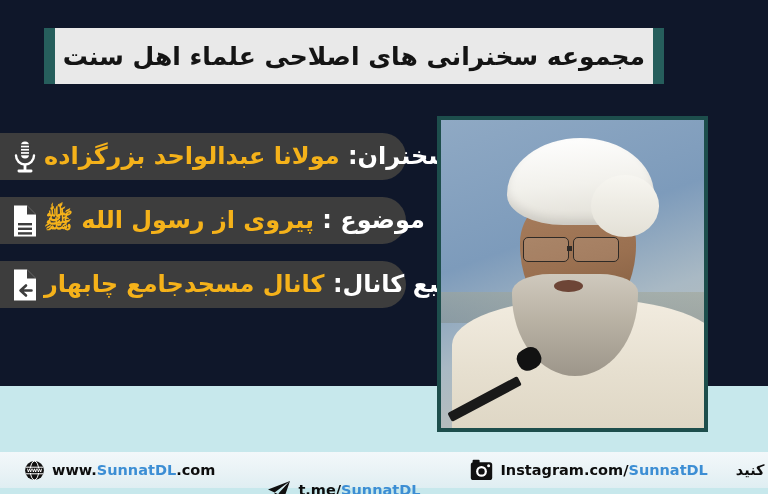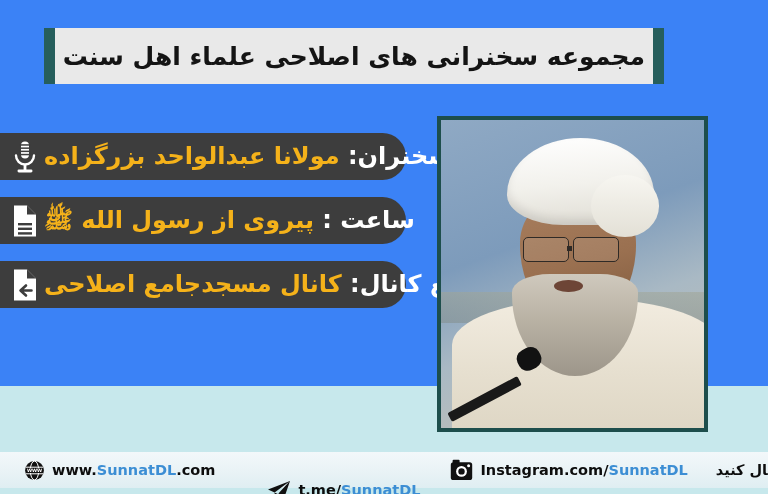--- a/index.html
+++ b/index.html
@@ -11,21 +11,21 @@
     width: 768px;
     height: 494px;
     overflow: hidden;
     background: #c7e8ec;
     font-family: "DejaVu Sans", "Liberation Sans", sans-serif;
   }
   .card {
     position: relative;
     width: 768px;
     height: 386px;
-    background: #3b82f6;
+    background: #0f172a;
   }
 
   
   .title-wrap {
     position: absolute;
     left: 92px;
     top: 28px;
     width: 572px;
     height: 56px;
     display: flex;
@@ -199,21 +199,21 @@
     direction: ltr;
   }
   .f-item {
     display: flex;
     align-items: center;
     gap: 7px;
     white-space: nowrap;
   }
   .f-item.w1 { margin-left: 24px; }
   .f-item.w2 { margin-left: 52px; margin-top: 40px; }
-  .f-item.w3 { margin-left: 30px; text-align: center; }
+  .f-item.w3 { margin-left: 50px; text-align: center; }
   .f-item.w4 { margin-left: 28px; direction: rtl; }
   .f-text {
     font-size: 14.5px;
     font-weight: bold;
     color: #0d0d0d;
     line-height: 1;
   }
   .f-blue { color: #3c8ed4; }
   .f-icon { display: flex; align-items: center; }
   .f-icon svg { display: block; }
@@ -256,38 +256,38 @@
       <span class="row-icon">
         <svg width="28" height="34" viewBox="0 0 28 34">
           <path d="M3 1.5h13l9 9v22H3z" fill="#fff"></path>
           <path d="M16 1.5l9 9h-9z" fill="#3d3d3d"></path>
           <rect x="7" y="19" width="14" height="2.4" fill="#3d3d3d"></rect>
           <rect x="7" y="23.6" width="14" height="2.4" fill="#3d3d3d"></rect>
           <rect x="7" y="28.2" width="14" height="2.4" fill="#3d3d3d"></rect>
         </svg>
       </span>
       <span class="row-text">
-        <span class="row-label">ساعت :</span>
+        <span class="row-label">موضوع :</span>
         <span class="row-value">پیروی از رسول الله ﷺ</span>
       </span>
     </div>
 
 
 
     <div class="row">
       <span class="row-icon">
         <svg width="28" height="34" viewBox="0 0 28 34">
           <path d="M3 1.5h13l9 9v22H3z" fill="#fff"></path>
           <path d="M16 1.5l9 9h-9z" fill="#3d3d3d"></path>
           <path d="M20.5 22.5h-9M15 17.5l-5.5 5 5.5 5" fill="none" stroke="#3d3d3d" stroke-width="2.6" stroke-linecap="round" stroke-linejoin="round"></path>
         </svg>
       </span>
       <span class="row-text">
         <span class="row-label">منبع کانال:</span>
-        <span class="row-value">کانال مسجدجامع اصلاحی</span>
+        <span class="row-value">کانال مسجدجامع چابهار</span>
       </span>
     </div>
 
   </div>
 
   <div class="photo-frame" aria-label="پرتره سخنران">
     <div class="photo-inner">
       <div class="ph-band"></div>
       <div class="ph-robe"></div>
       <div class="ph-neck"></div>

